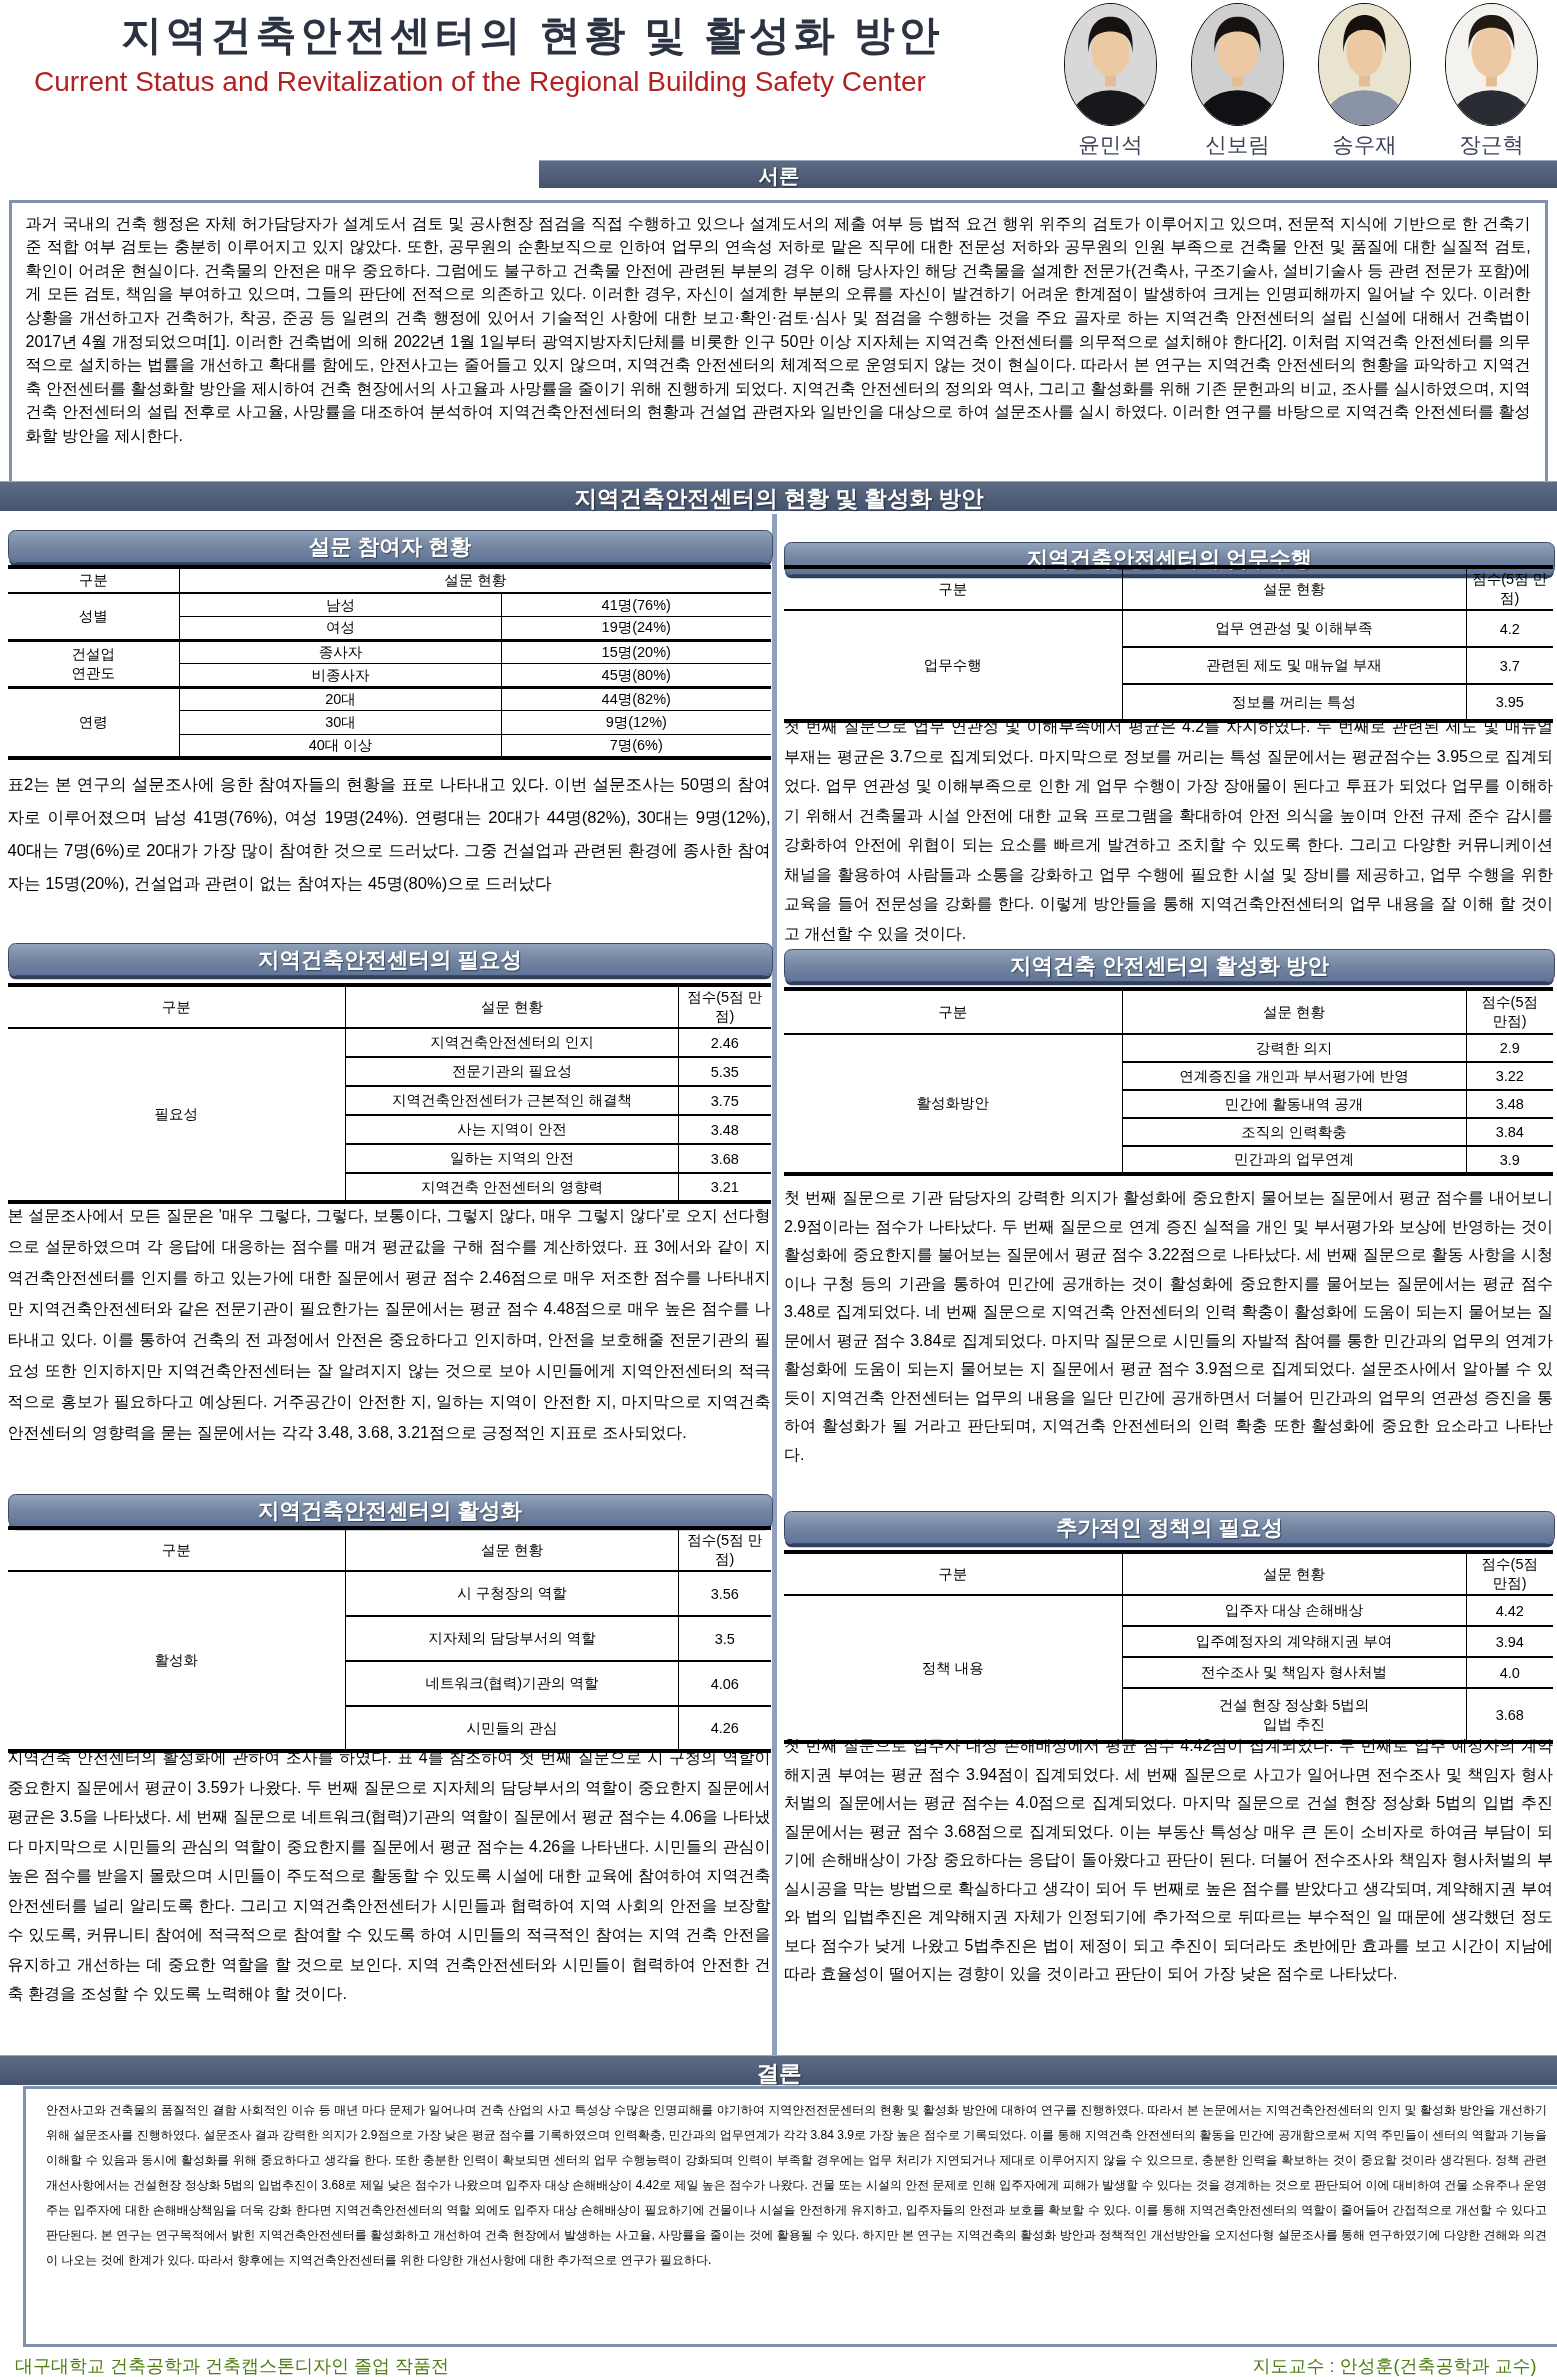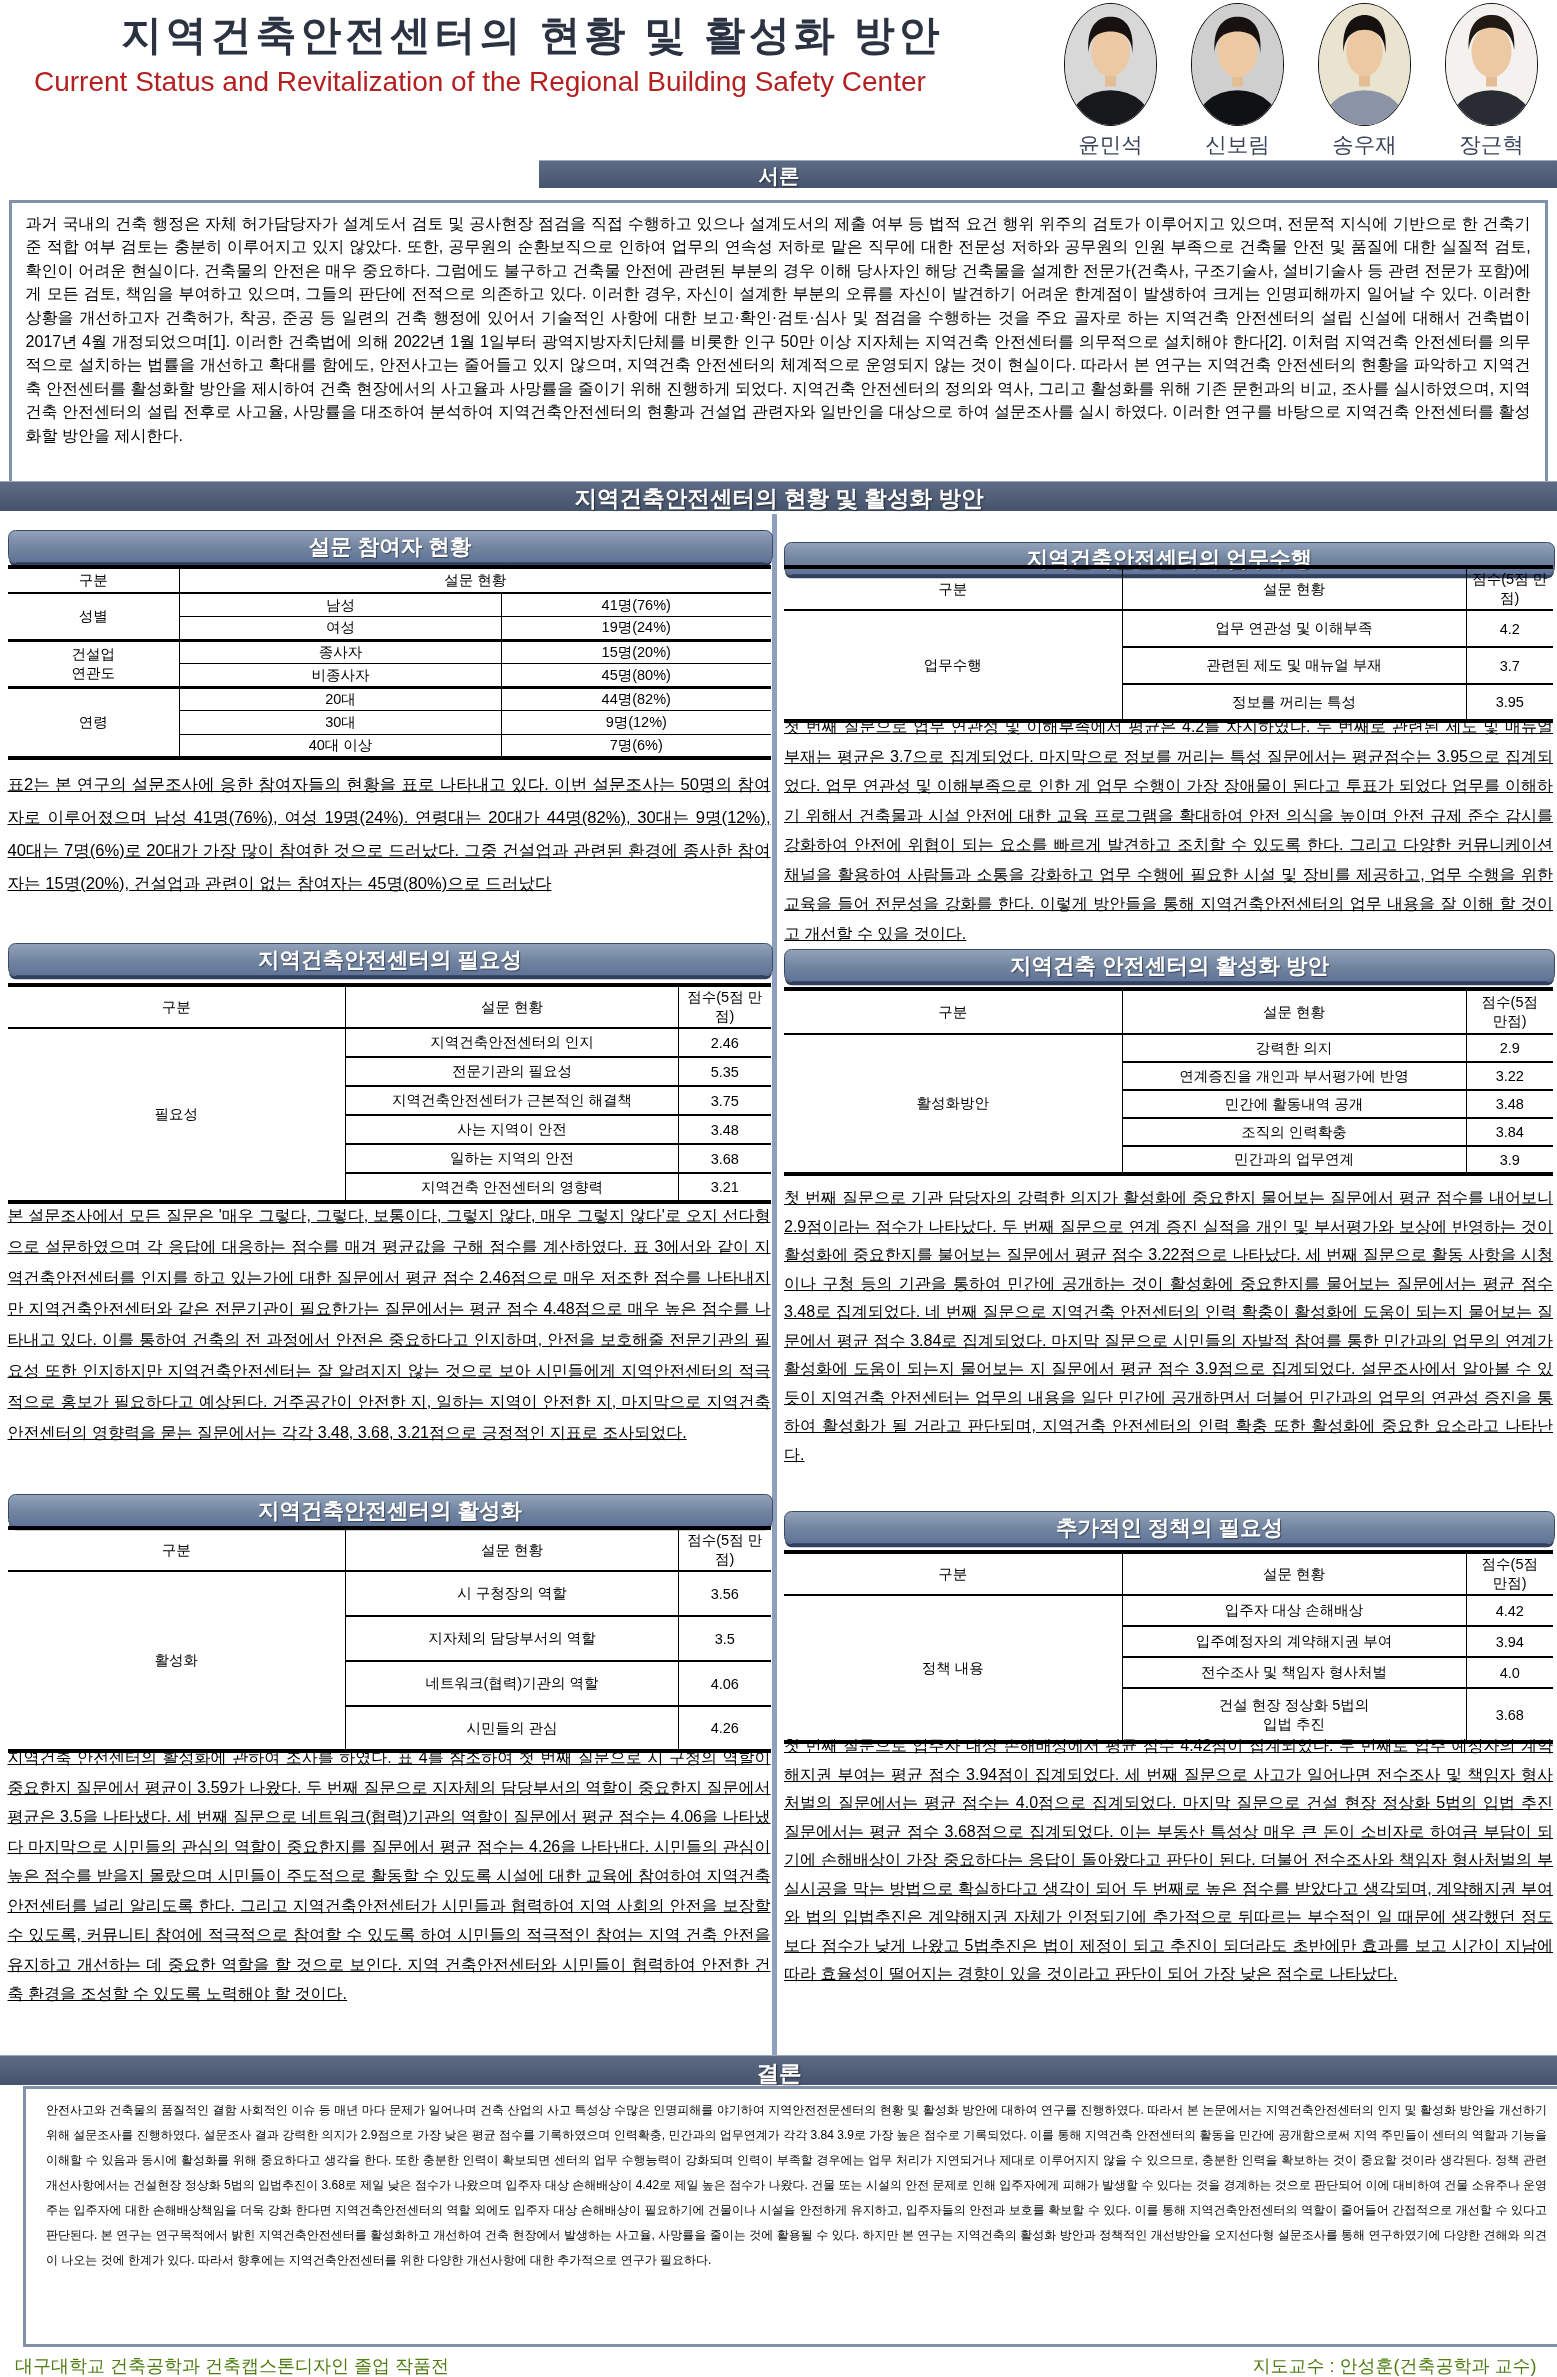--- a/index.html
+++ b/index.html
@@ -50,21 +50,21 @@
   .stable tr.grp td { border-top:3.2px solid #000; }
   .stable tr.sep td { border-top:2.1px solid #000; }
   .t1 thead tr { height:26px; } .t1 tbody tr { height:23.6px; }
   .t2 thead tr { height:23.6px; } .t2 tbody tr { height:29px; }
   .t3 thead tr { height:25px; } .t3 tbody tr { height:45px; }
   .tr1 thead tr { height:25px; } .tr1 tbody tr { height:37px; }
   .tr2 thead tr { height:45px; } .tr2 tbody tr { height:28px; }
   .tr3 thead tr { height:34px; } .tr3 tbody tr { height:31px; } .tr3 tbody tr.tall { height:54px; }
 
   
-  .para { position:absolute; text-align:justify; color:#000000;text-decoration:underline; }
+  .para { position:absolute; text-align:justify; color:#000000; }
 
   
   .footer { position:absolute; left:0; top:2354px; width:1558px; height:23.6px; font-size:18px; color:#4d7c0f; }
   .footer-left { position:absolute; left:15px; top:0; }
   .footer-right { position:absolute; right:21.5px; top:0; }
 </style>
 </head>
 <body>
 
 <div class="page">

